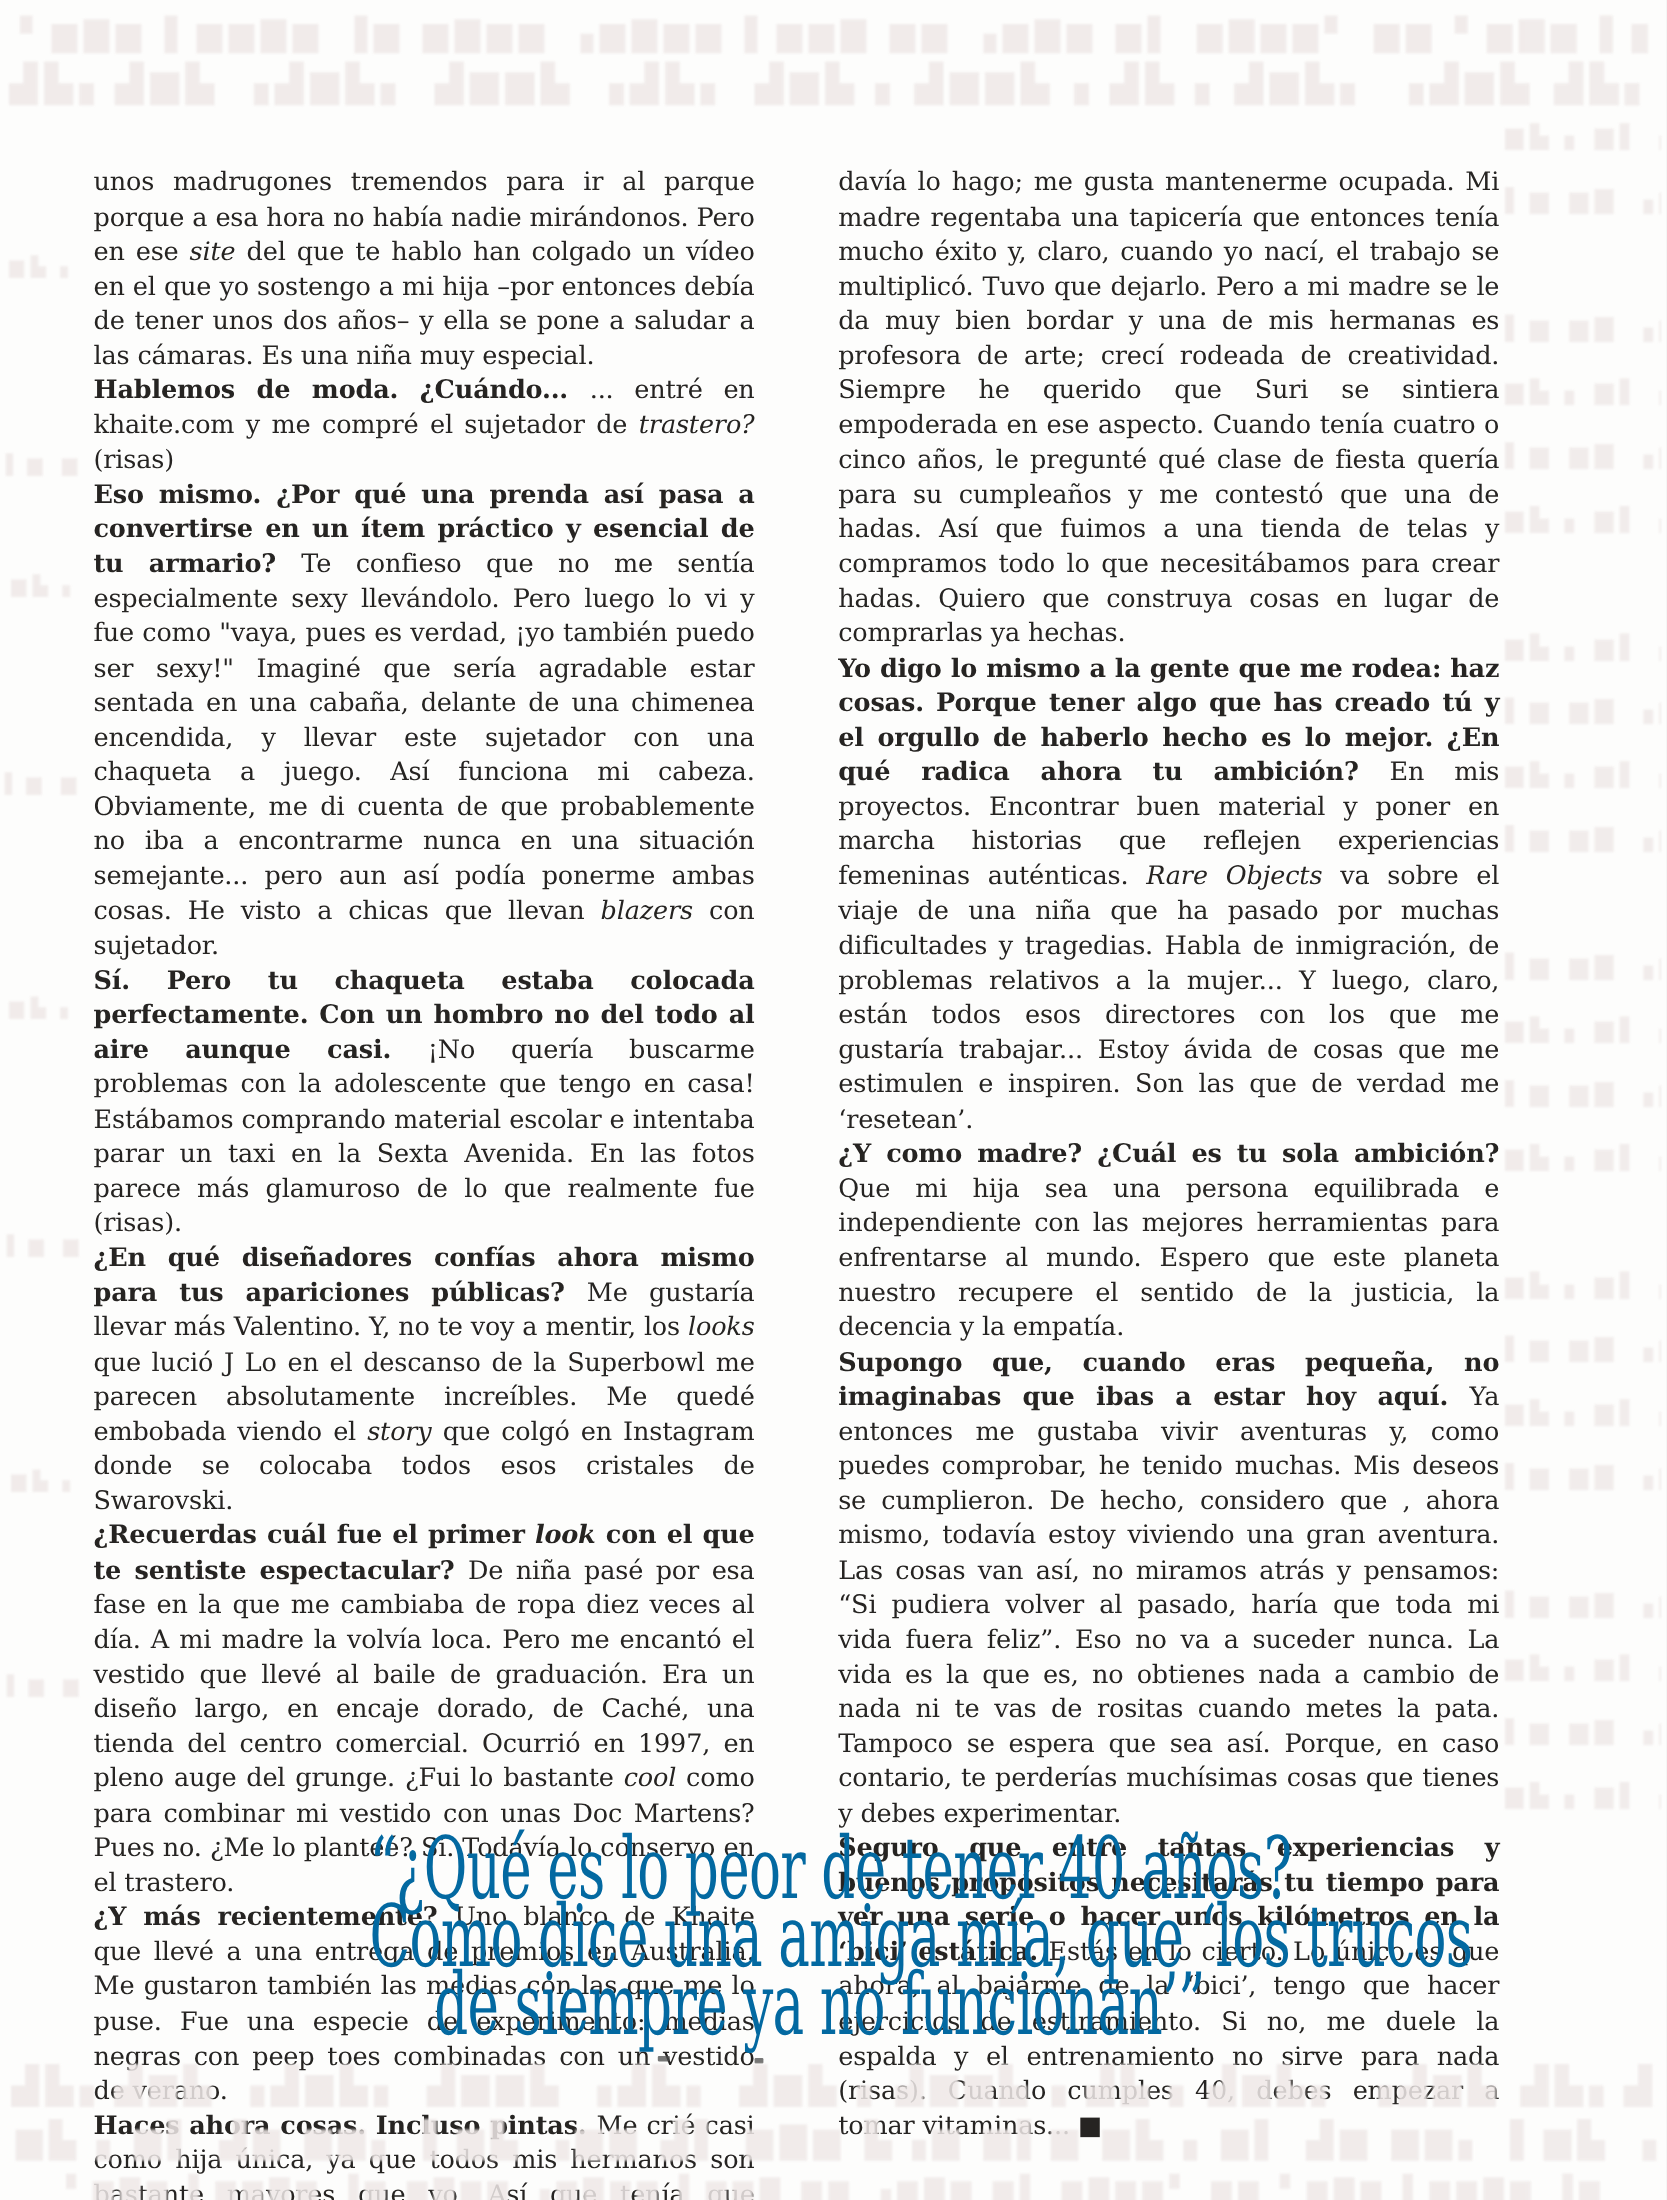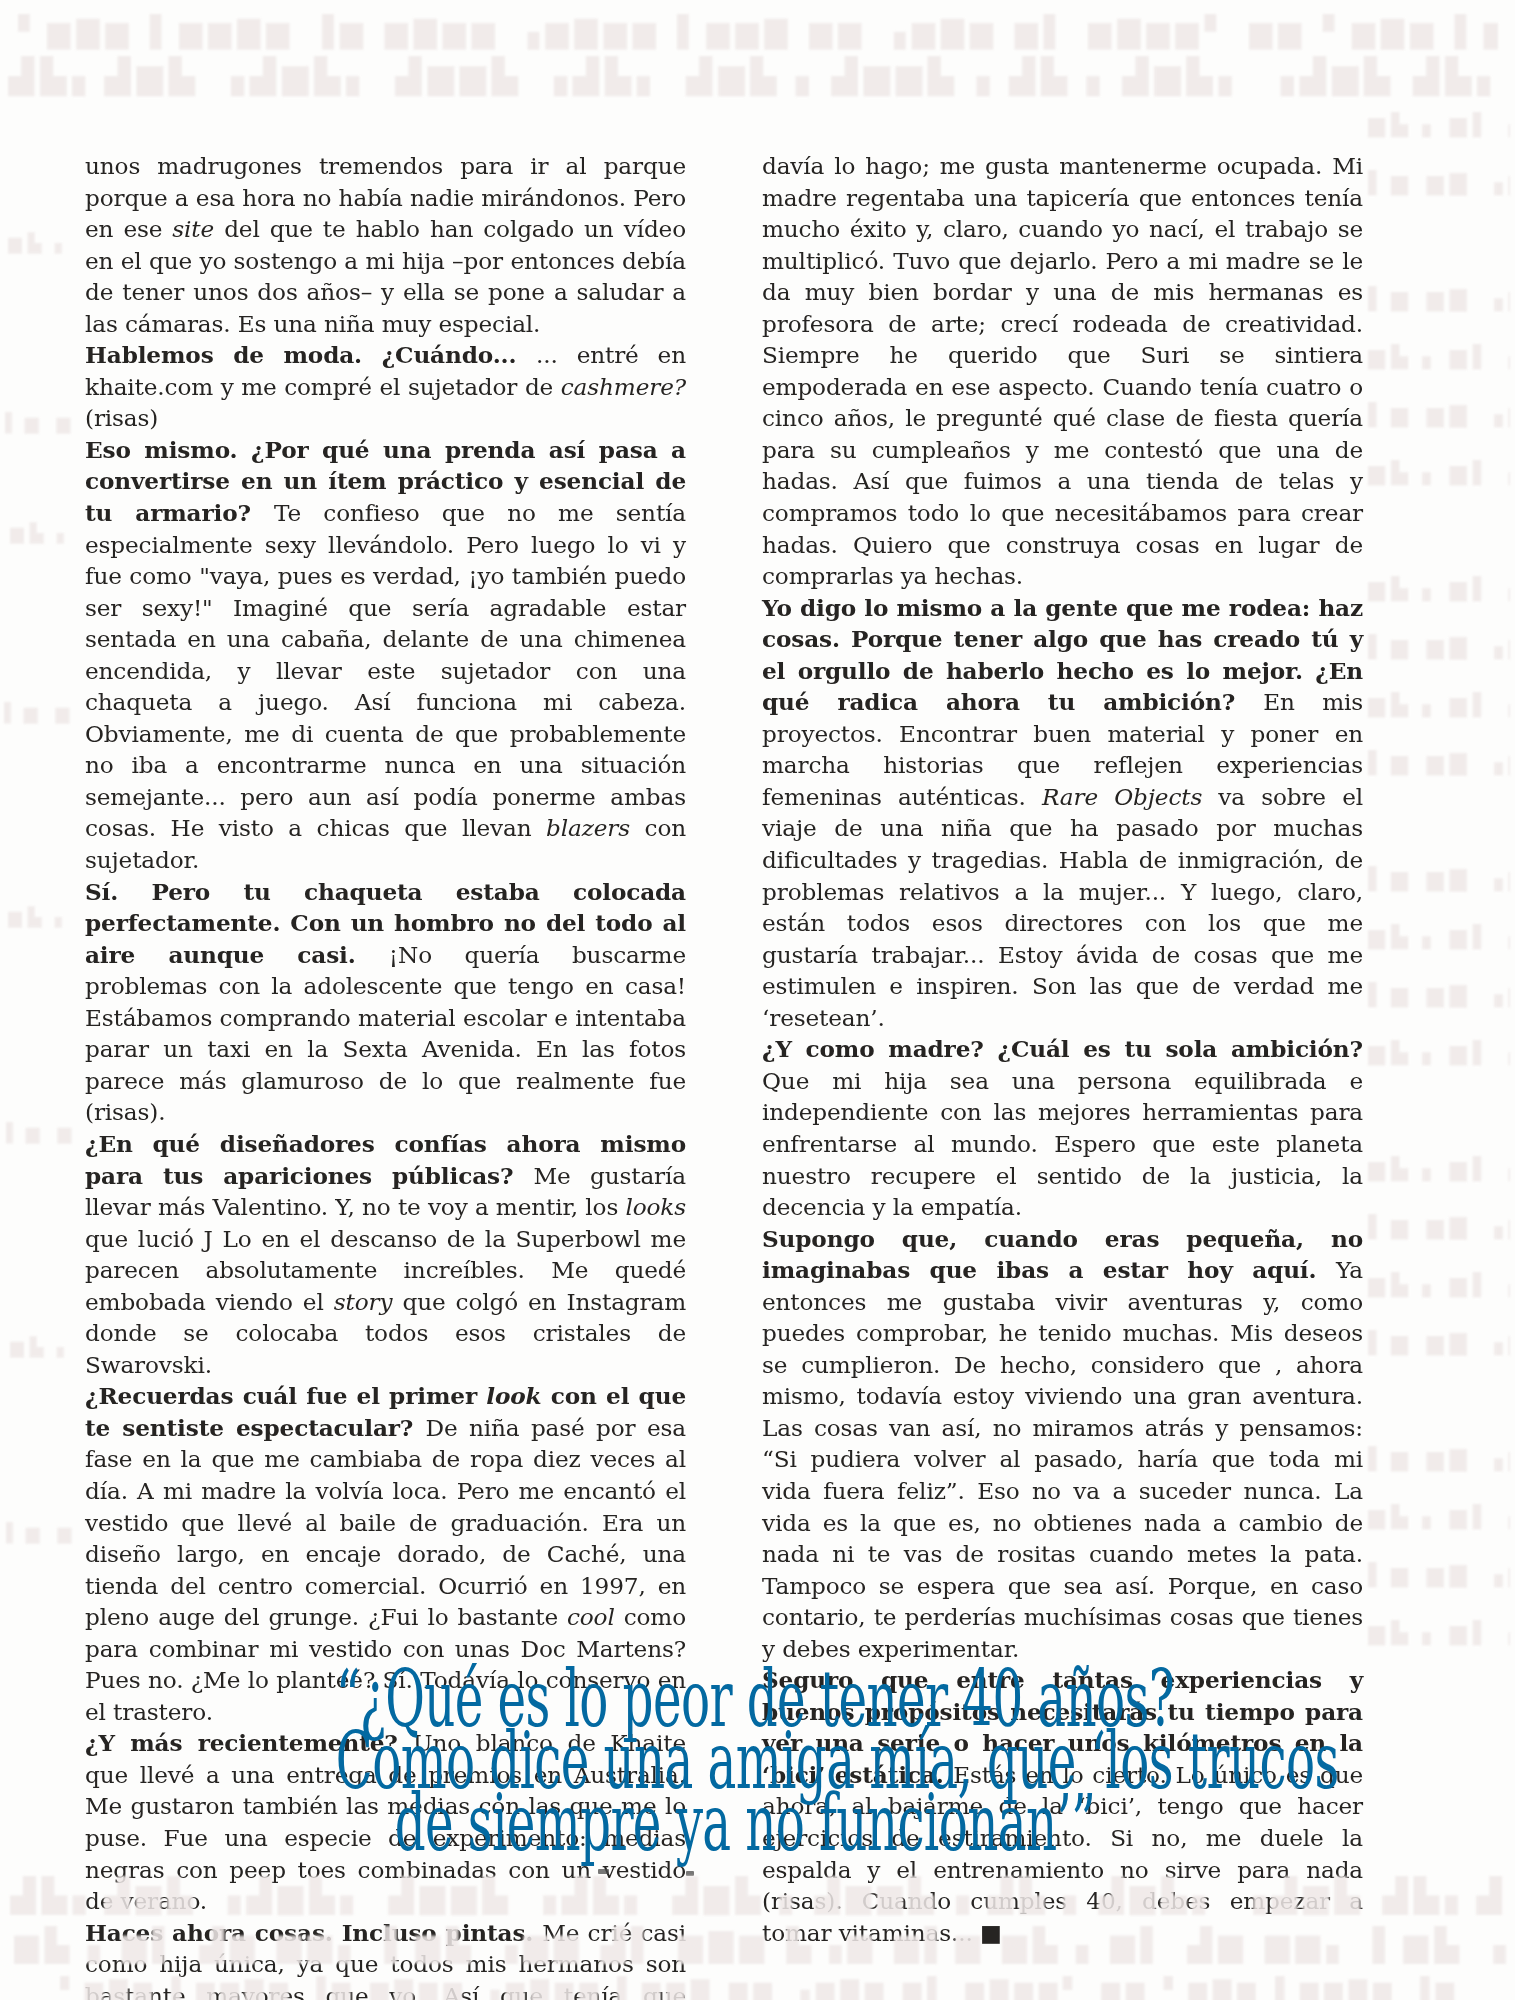--- a/index.html
+++ b/index.html
@@ -63,21 +63,21 @@
     background:#4a4a4a;opacity:.75;border-radius:1px;
   }
 </style>
 </head>
 <body>
 
 <div id="page">
 
   <div id="col-left" class="col">
       <p class="para"><span class="seg-t">unos madrugones tremendos para ir al parque porque a esa hora no había nadie mirándonos. Pero en ese </span><span class="seg-i">site</span><span class="seg-t"> del que te hablo han colgado un vídeo en el que yo sostengo a mi hija –por entonces debía de tener unos dos años– y ella se pone a saludar a las cámaras. Es una niña muy especial.</span></p>
-      <p class="para"><span class="seg-b">Hablemos de moda. ¿Cuándo... </span><span class="seg-t">... entré en khaite.com y me compré el sujetador de </span><span class="seg-i">cashmere?</span><span class="seg-t"> (risas)</span></p>
+      <p class="para"><span class="seg-b">Hablemos de moda. ¿Cuándo... </span><span class="seg-t">... entré en khaite.com y me compré el sujetador de </span><span class="seg-i">trastero?</span><span class="seg-t"> (risas)</span></p>
       <p class="para"><span class="seg-b">Eso mismo. ¿Por qué una prenda así pasa a convertirse en un ítem práctico y esencial de tu armario? </span><span class="seg-t">Te confieso que no me sentía especialmente sexy llevándolo. Pero luego lo vi y fue como "vaya, pues es verdad, ¡yo también puedo ser sexy!" Imaginé que sería agradable estar sentada en una cabaña, delante de una chimenea encendida, y llevar este sujetador con una chaqueta a juego. Así funciona mi cabeza. Obviamente, me di cuenta de que probablemente no iba a encontrarme nunca en una situación semejante... pero aun así podía ponerme ambas cosas. He visto a chicas que llevan </span><span class="seg-i">blazers</span><span class="seg-t"> con sujetador.</span></p>
       <p class="para"><span class="seg-b">Sí. Pero tu chaqueta estaba colocada perfectamente. Con un hombro no del todo al aire aunque casi. </span><span class="seg-t">¡No quería buscarme problemas con la adolescente que tengo en casa! Estábamos comprando material escolar e intentaba parar un taxi en la Sexta Avenida. En las fotos parece más glamuroso de lo que realmente fue (risas).</span></p>
       <p class="para"><span class="seg-b">¿En qué diseñadores confías ahora mismo para tus apariciones públicas? </span><span class="seg-t">Me gustaría llevar más Valentino. Y, no te voy a mentir, los </span><span class="seg-i">looks</span><span class="seg-t"> que lució J Lo en el descanso de la Superbowl me parecen absolutamente increíbles. Me quedé embobada viendo el </span><span class="seg-i">story</span><span class="seg-t"> que colgó en Instagram donde se colocaba todos esos cristales de Swarovski.</span></p>
       <p class="para"><span class="seg-b">¿Recuerdas cuál fue el primer </span><span class="seg-bi">look</span><span class="seg-b"> con el que te sentiste espectacular? </span><span class="seg-t">De niña pasé por esa fase en la que me cambiaba de ropa diez veces al día. A mi madre la volvía loca. Pero me encantó el vestido que llevé al baile de graduación. Era un diseño largo, en encaje dorado, de Caché, una tienda del centro comercial. Ocurrió en 1997, en pleno auge del grunge. ¿Fui lo bastante </span><span class="seg-i">cool</span><span class="seg-t"> como para combinar mi vestido con unas Doc Martens? Pues no. ¿Me lo planteé? Sí. Todavía lo conservo en el trastero.</span></p>
       <p class="para"><span class="seg-b">¿Y más recientemente? </span><span class="seg-t">Uno blanco de Khaite que llevé a una entrega de premios en Australia. Me gustaron también las medias con las que me lo puse. Fue una especie de experimento: medias negras con peep toes combinadas con un vestido de verano.</span></p>
       <p class="para"><span class="seg-b">Haces ahora cosas. Incluso pintas. </span><span class="seg-t">Me crié casi como hija única, ya que todos mis hermanos son bastante mayores que yo. Así que tenía que entretenerme sola. To-</span></p>
     </div>
 
   <div id="col-right" class="col">
       <p class="para"><span class="seg-t">davía lo hago; me gusta mantenerme ocupada. Mi madre regentaba una tapicería que entonces tenía mucho éxito y, claro, cuando yo nací, el trabajo se multiplicó. Tuvo que dejarlo. Pero a mi madre se le da muy bien bordar y una de mis hermanas es profesora de arte; crecí rodeada de creatividad. Siempre he querido que Suri se sintiera empoderada en ese aspecto. Cuando tenía cuatro o cinco años, le pregunté qué clase de fiesta quería para su cumpleaños y me contestó que una de hadas. Así que fuimos a una tienda de telas y compramos todo lo que necesitábamos para crear hadas. Quiero que construya cosas en lugar de comprarlas ya hechas.</span></p>

